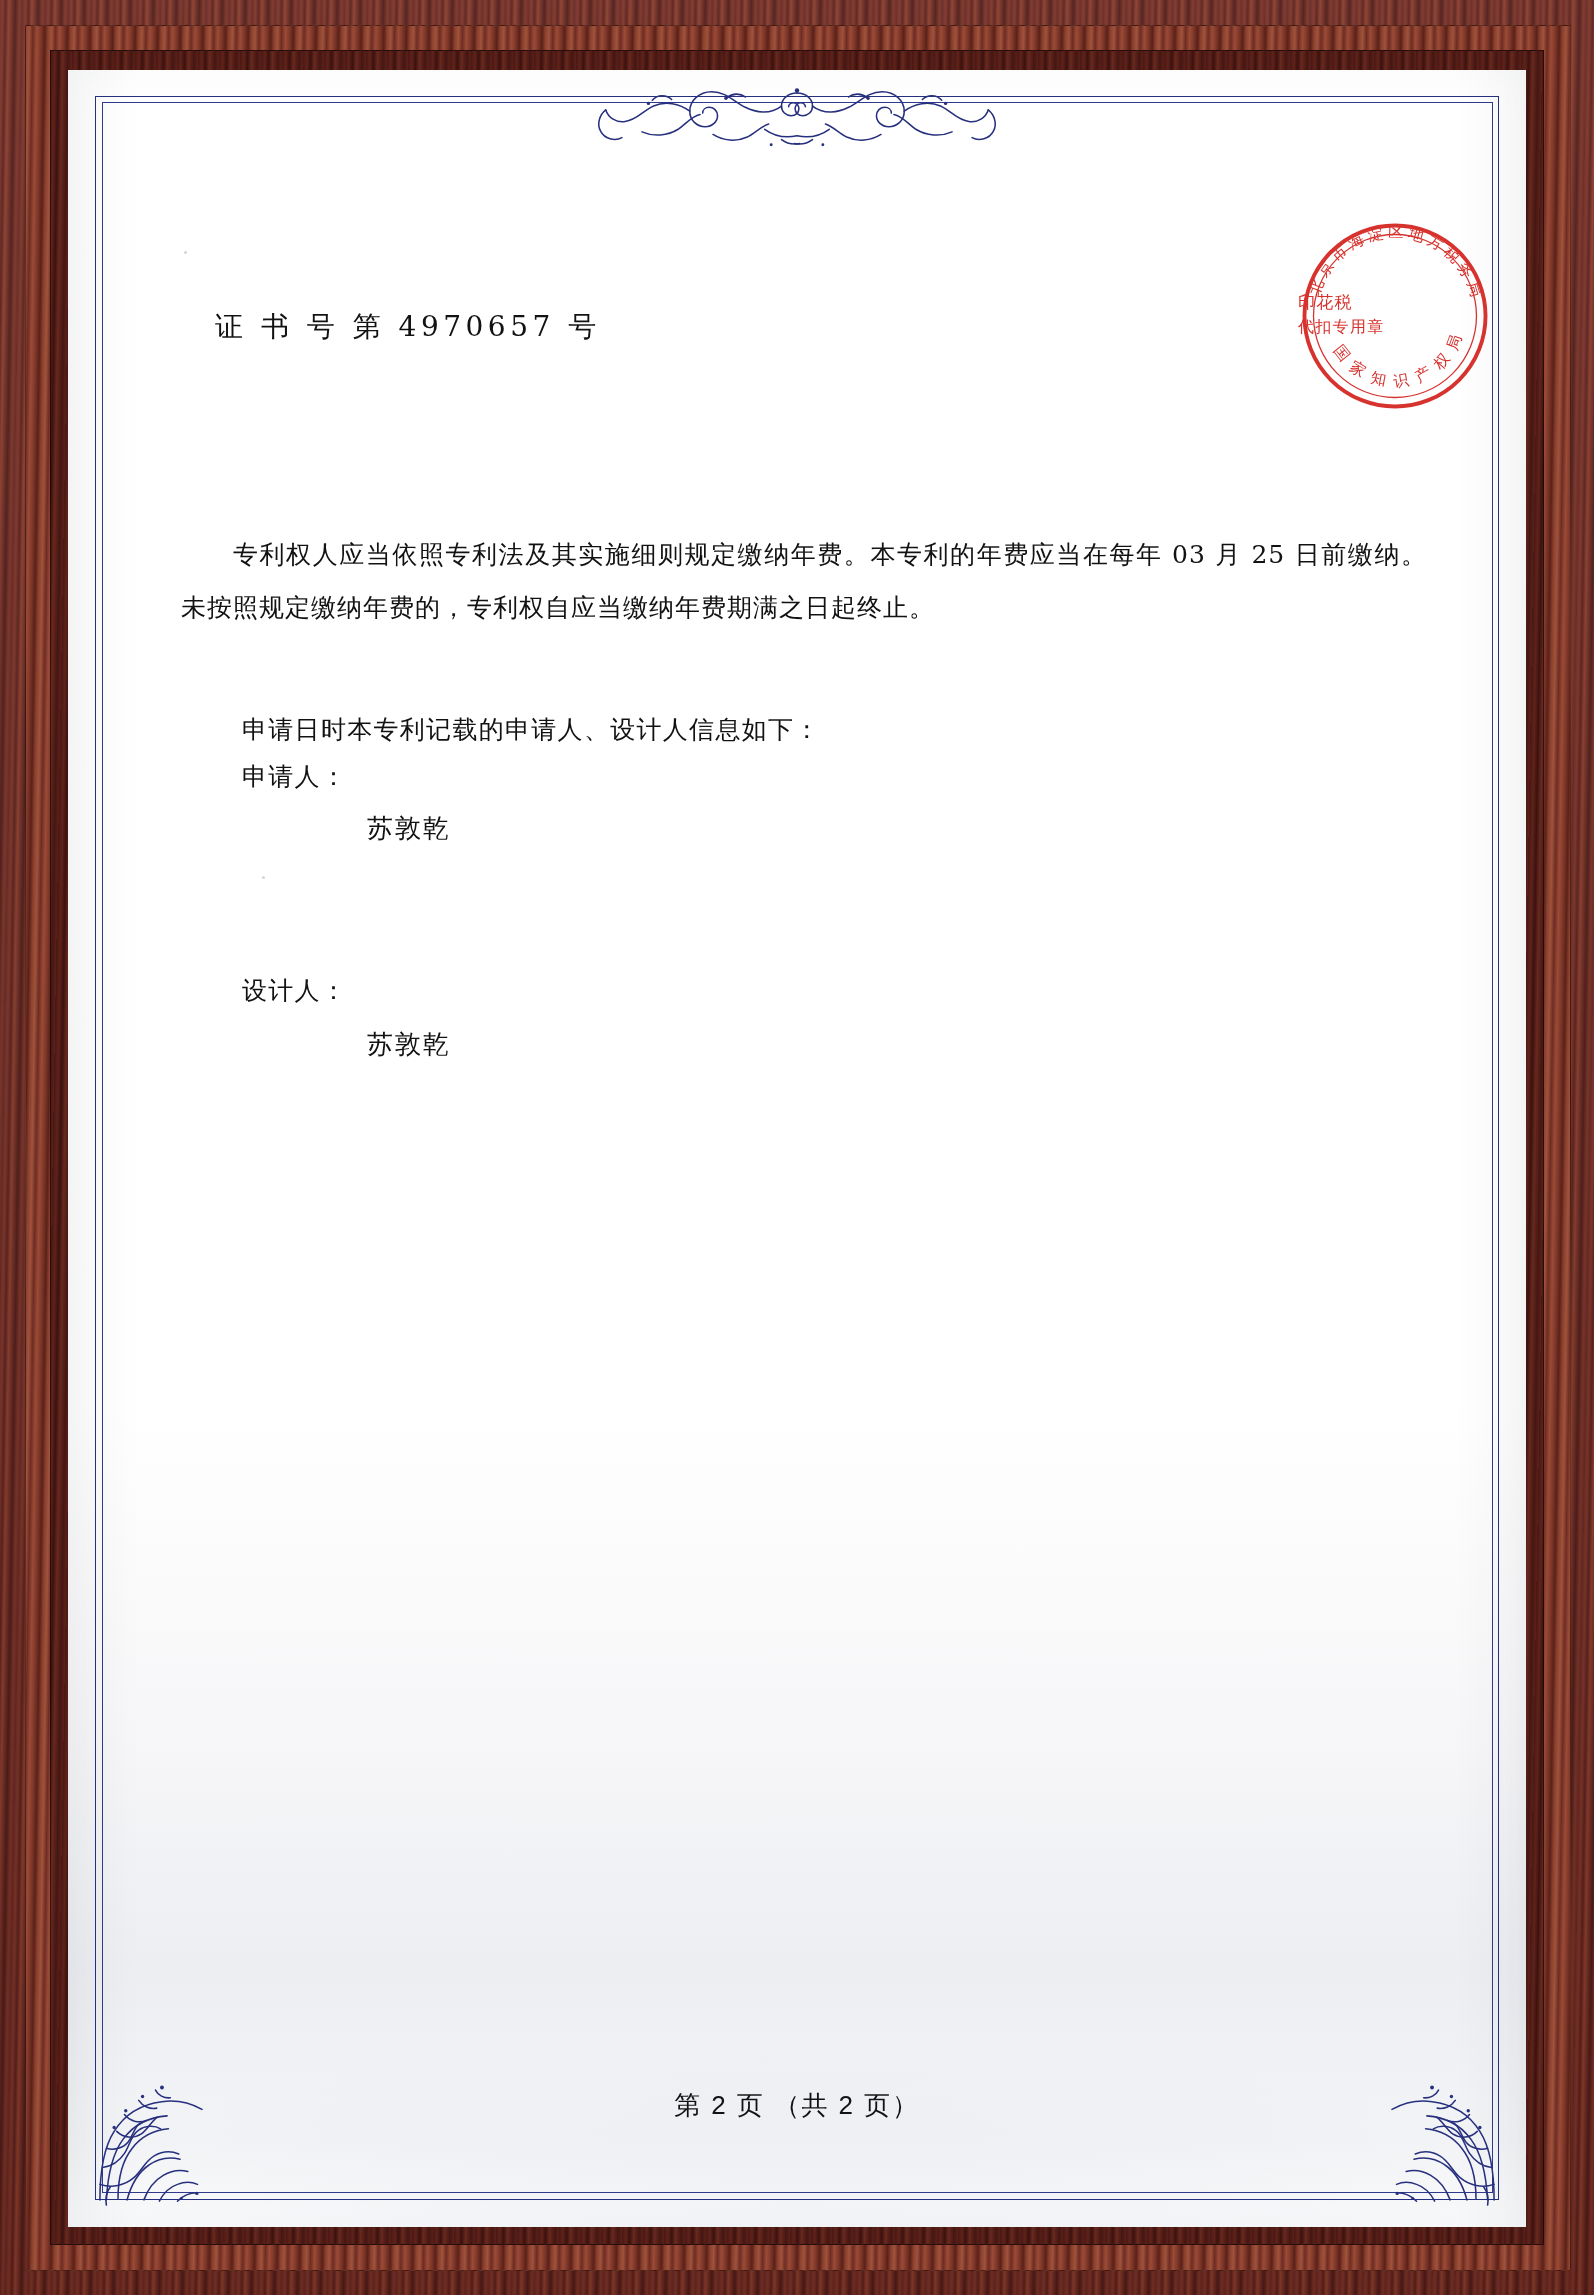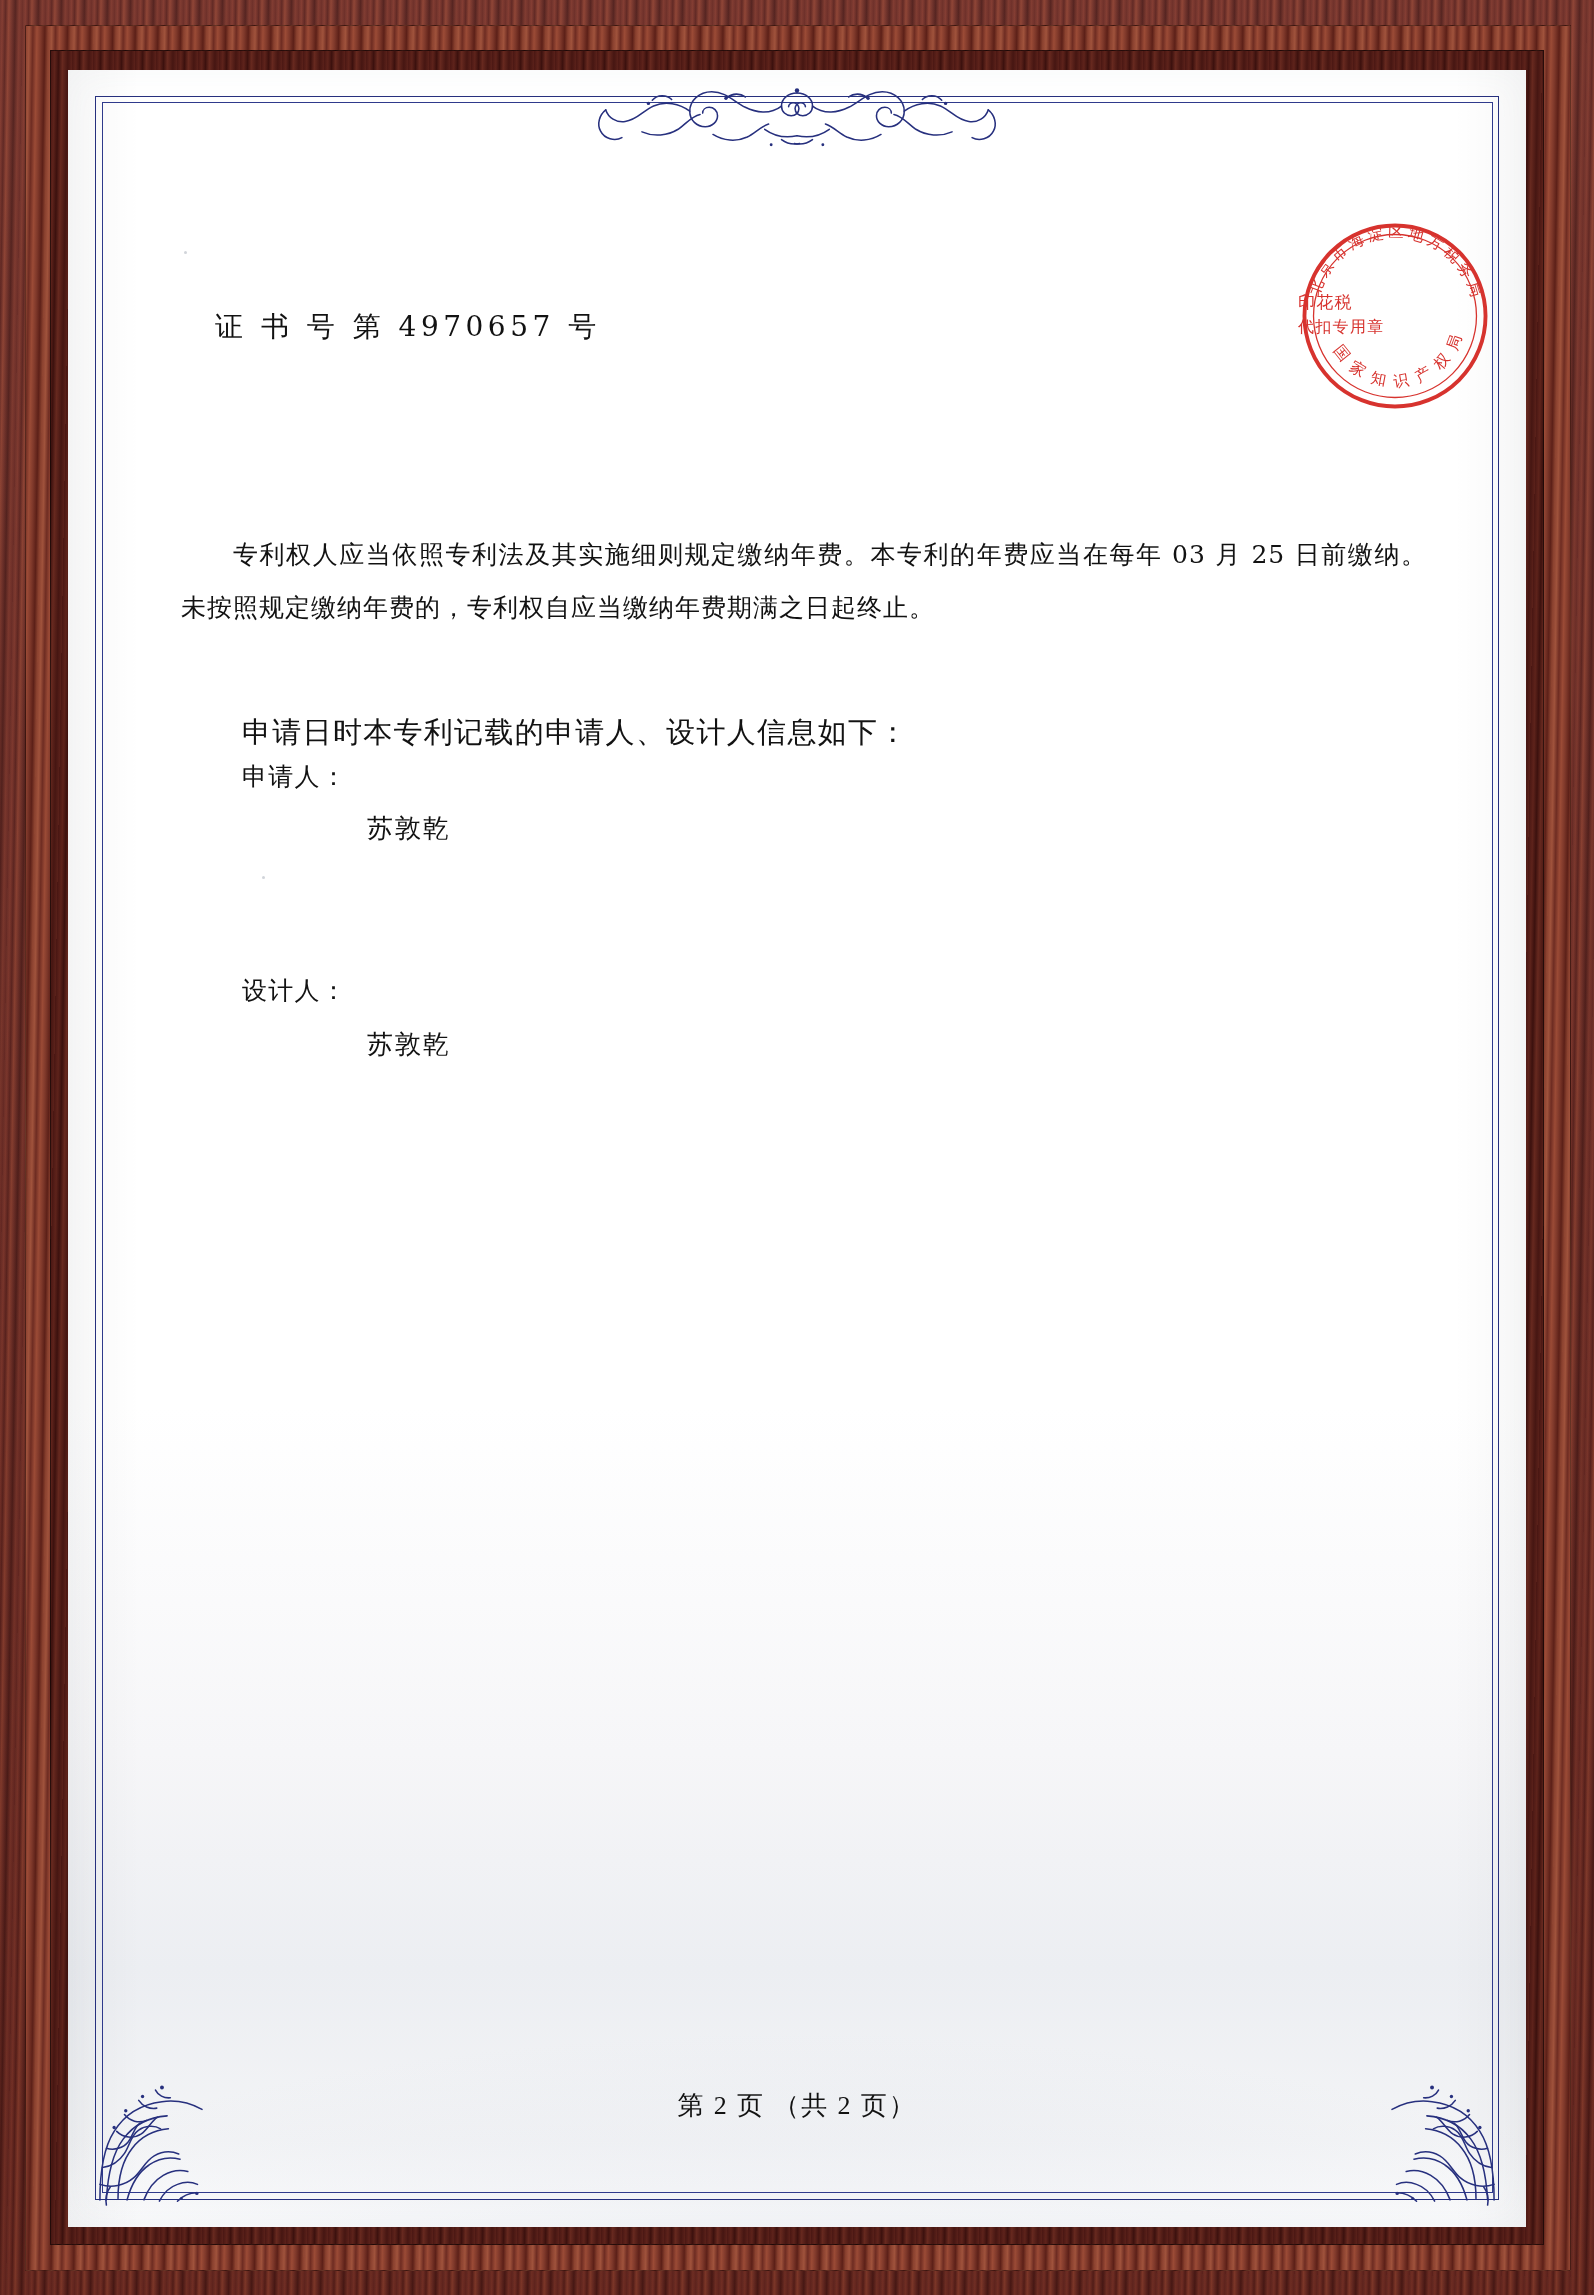--- a/index.html
+++ b/index.html
@@ -136,21 +136,21 @@
     font-family: "DejaVu Serif", serif;
     letter-spacing: 1px;
     text-align: justify;
     color: #121212;
   }
 
   .line-applicant-head {
     position: absolute;
     left: 174px;
     top: 643px;
-    font-size: 29px;
+    font-size: 25px;
     font-family: Liberation Mono, monospace;
     letter-spacing: 1.3px;
     white-space: nowrap;
     color: #121212;
   }
   .label-applicant {
     position: absolute;
     left: 174px;
     top: 690px;
     font-size: 25px;
@@ -189,21 +189,21 @@
     white-space: nowrap;
     color: #121212;
   }
   .page-footer {
     position: absolute;
     left: 0;
     top: 2018px;
     width: 1458px;
     text-align: center;
     font-size: 26px;
-    font-family: Liberation Serif, serif;
+    font-family: Liberation Sans, sans-serif;
     letter-spacing: 1.9px;
     color: #121212;
   }
 
   
   .seal {
     position: absolute;
     left: 1230px;
     top: 149px;
     width: 194px;

